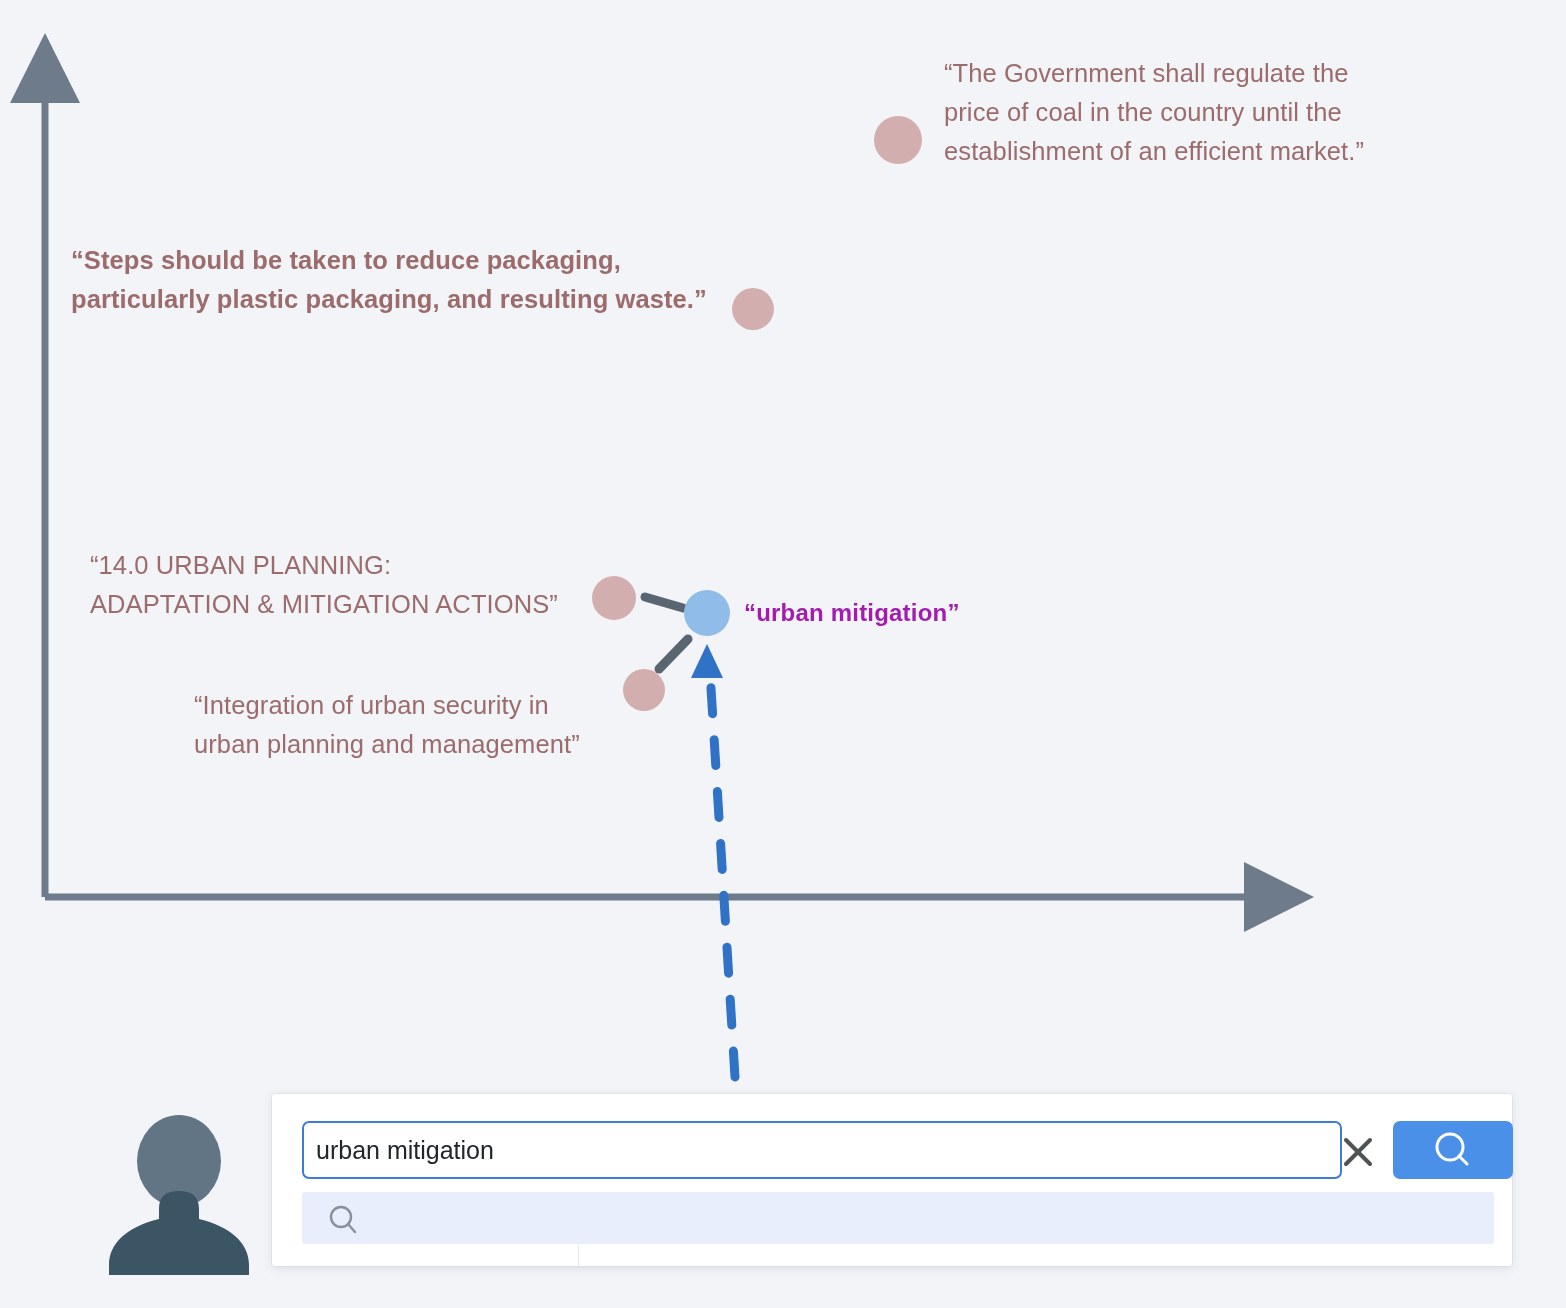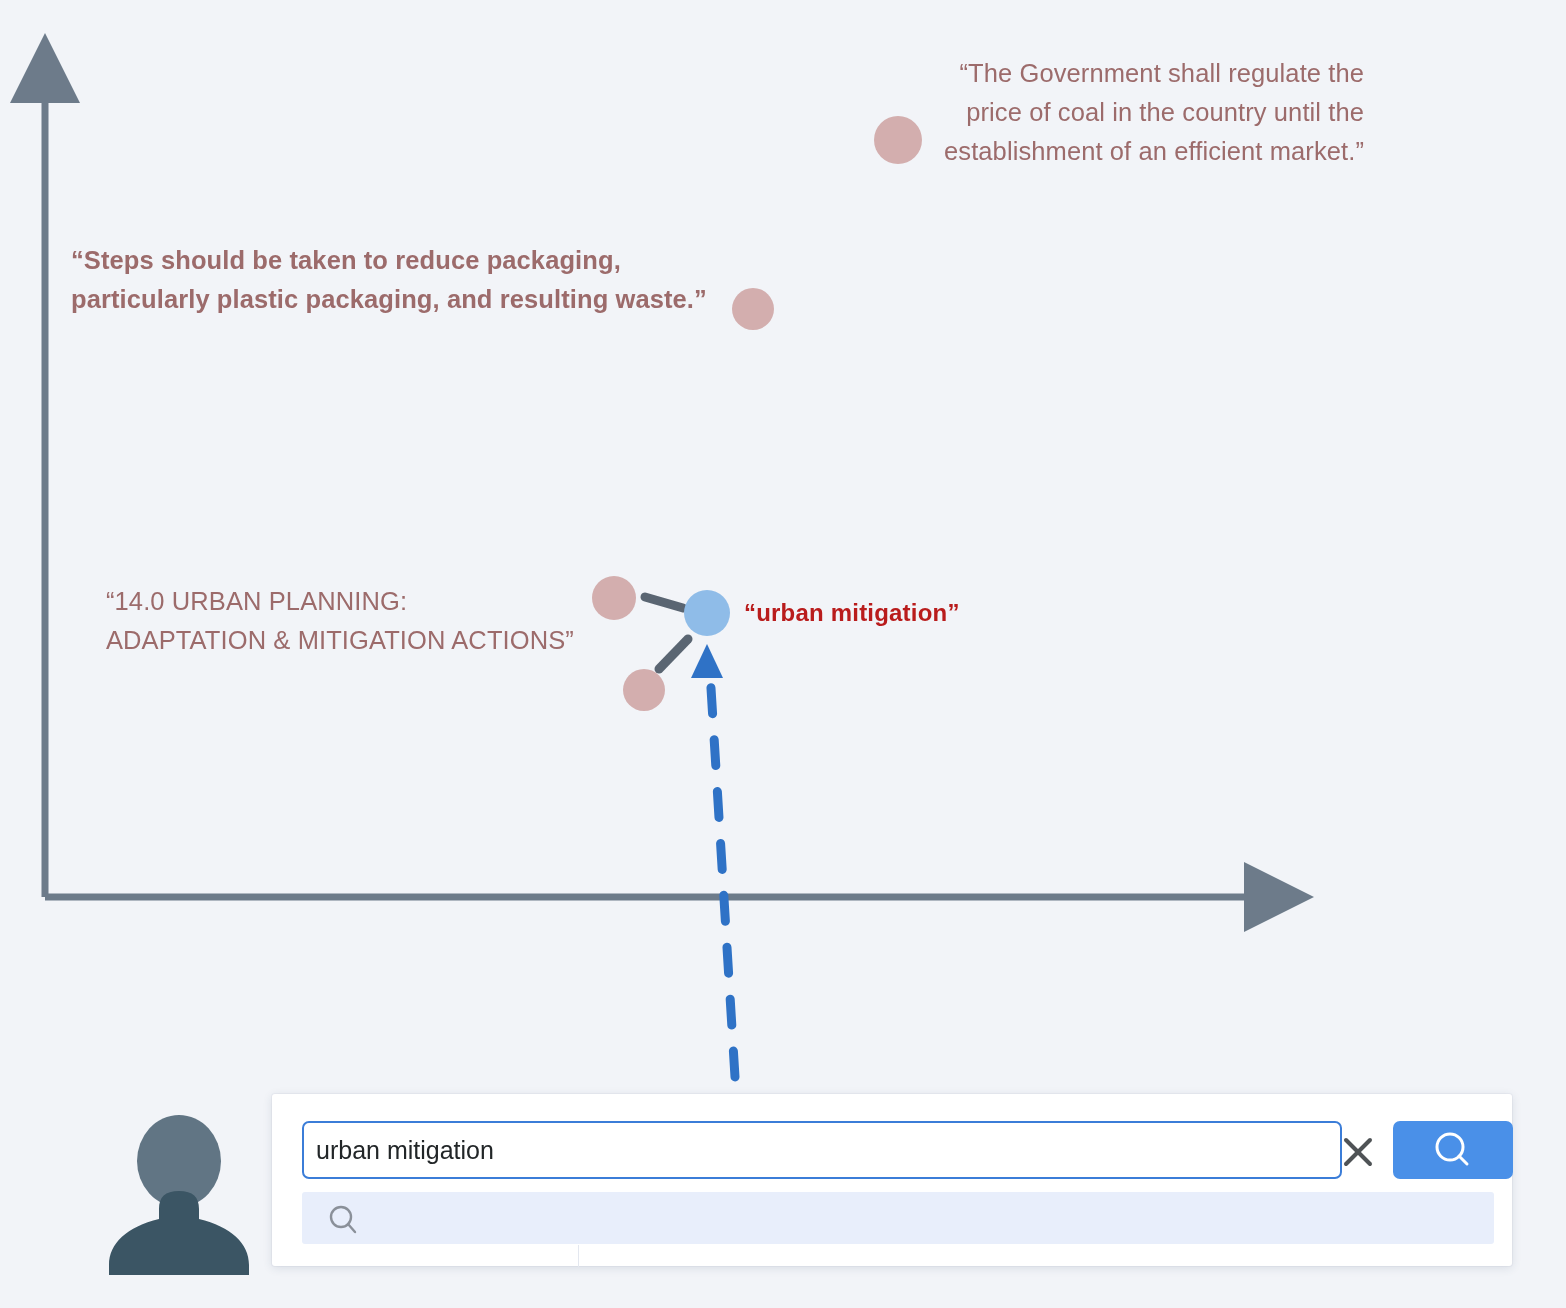--- a/index.html
+++ b/index.html
@@ -36,42 +36,40 @@
     color: #9c6b6b;
     font-size: 25.5px;
     line-height: 39px;
     letter-spacing: 0.1px;
     white-space: pre;
   }
 
   #quote-coal {
     left: 944px;
     top: 54px;
-    text-align: right;
   }
   #quote-packaging {
     left: 71px;
     top: 241px;
     font-weight: bold;
   }
   #quote-urban-planning {
-    left: 106px;
+    left: 90px;
     top: 546px;
-    margin-top: 36px;
   }
   #quote-urban-security {
     left: 194px;
     top: 686px;
   }
 
   #label-query {
     position: absolute;
     left: 744px;
     top: 599px;
-    color: #b91c1c;
+    color: #a21caf;
     font-size: 24px;
     font-weight: bold;
     letter-spacing: 0.2px;
     white-space: pre;
   }
 
   
   #search-widget {
     position: absolute;
     left: 272px;
@@ -234,20 +232,22 @@
   <div class="quote" id="quote-coal">“The Government shall regulate the
 price of coal in the country until the
 establishment of an efficient market.”</div>
 
   <div class="quote" id="quote-packaging">“Steps should be taken to reduce packaging,
 particularly plastic packaging, and resulting waste.”</div>
 
   <div class="quote" id="quote-urban-planning">“14.0 URBAN PLANNING:
 ADAPTATION &amp; MITIGATION ACTIONS”</div>
 
+  <div class="quote" id="quote-urban-security">“Integration of urban security in
+urban planning and management”</div>
 
   <div id="label-query">“urban mitigation”</div>
 
   <svg id="avatar" viewBox="0 0 152 160">
     <ellipse cx="76" cy="46" rx="42" ry="46" fill="#617584"></ellipse>
     <path d="M76,76 C62,76 56,82 56,94 L56,104 C24,112 6,128 6,150 L6,160 L146,160 L146,150 C146,128 128,112 96,104 L96,94 C96,82 90,76 76,76 Z" fill="#3b5564"></path>
   </svg>
 
   <div id="search-widget"></div>
 

